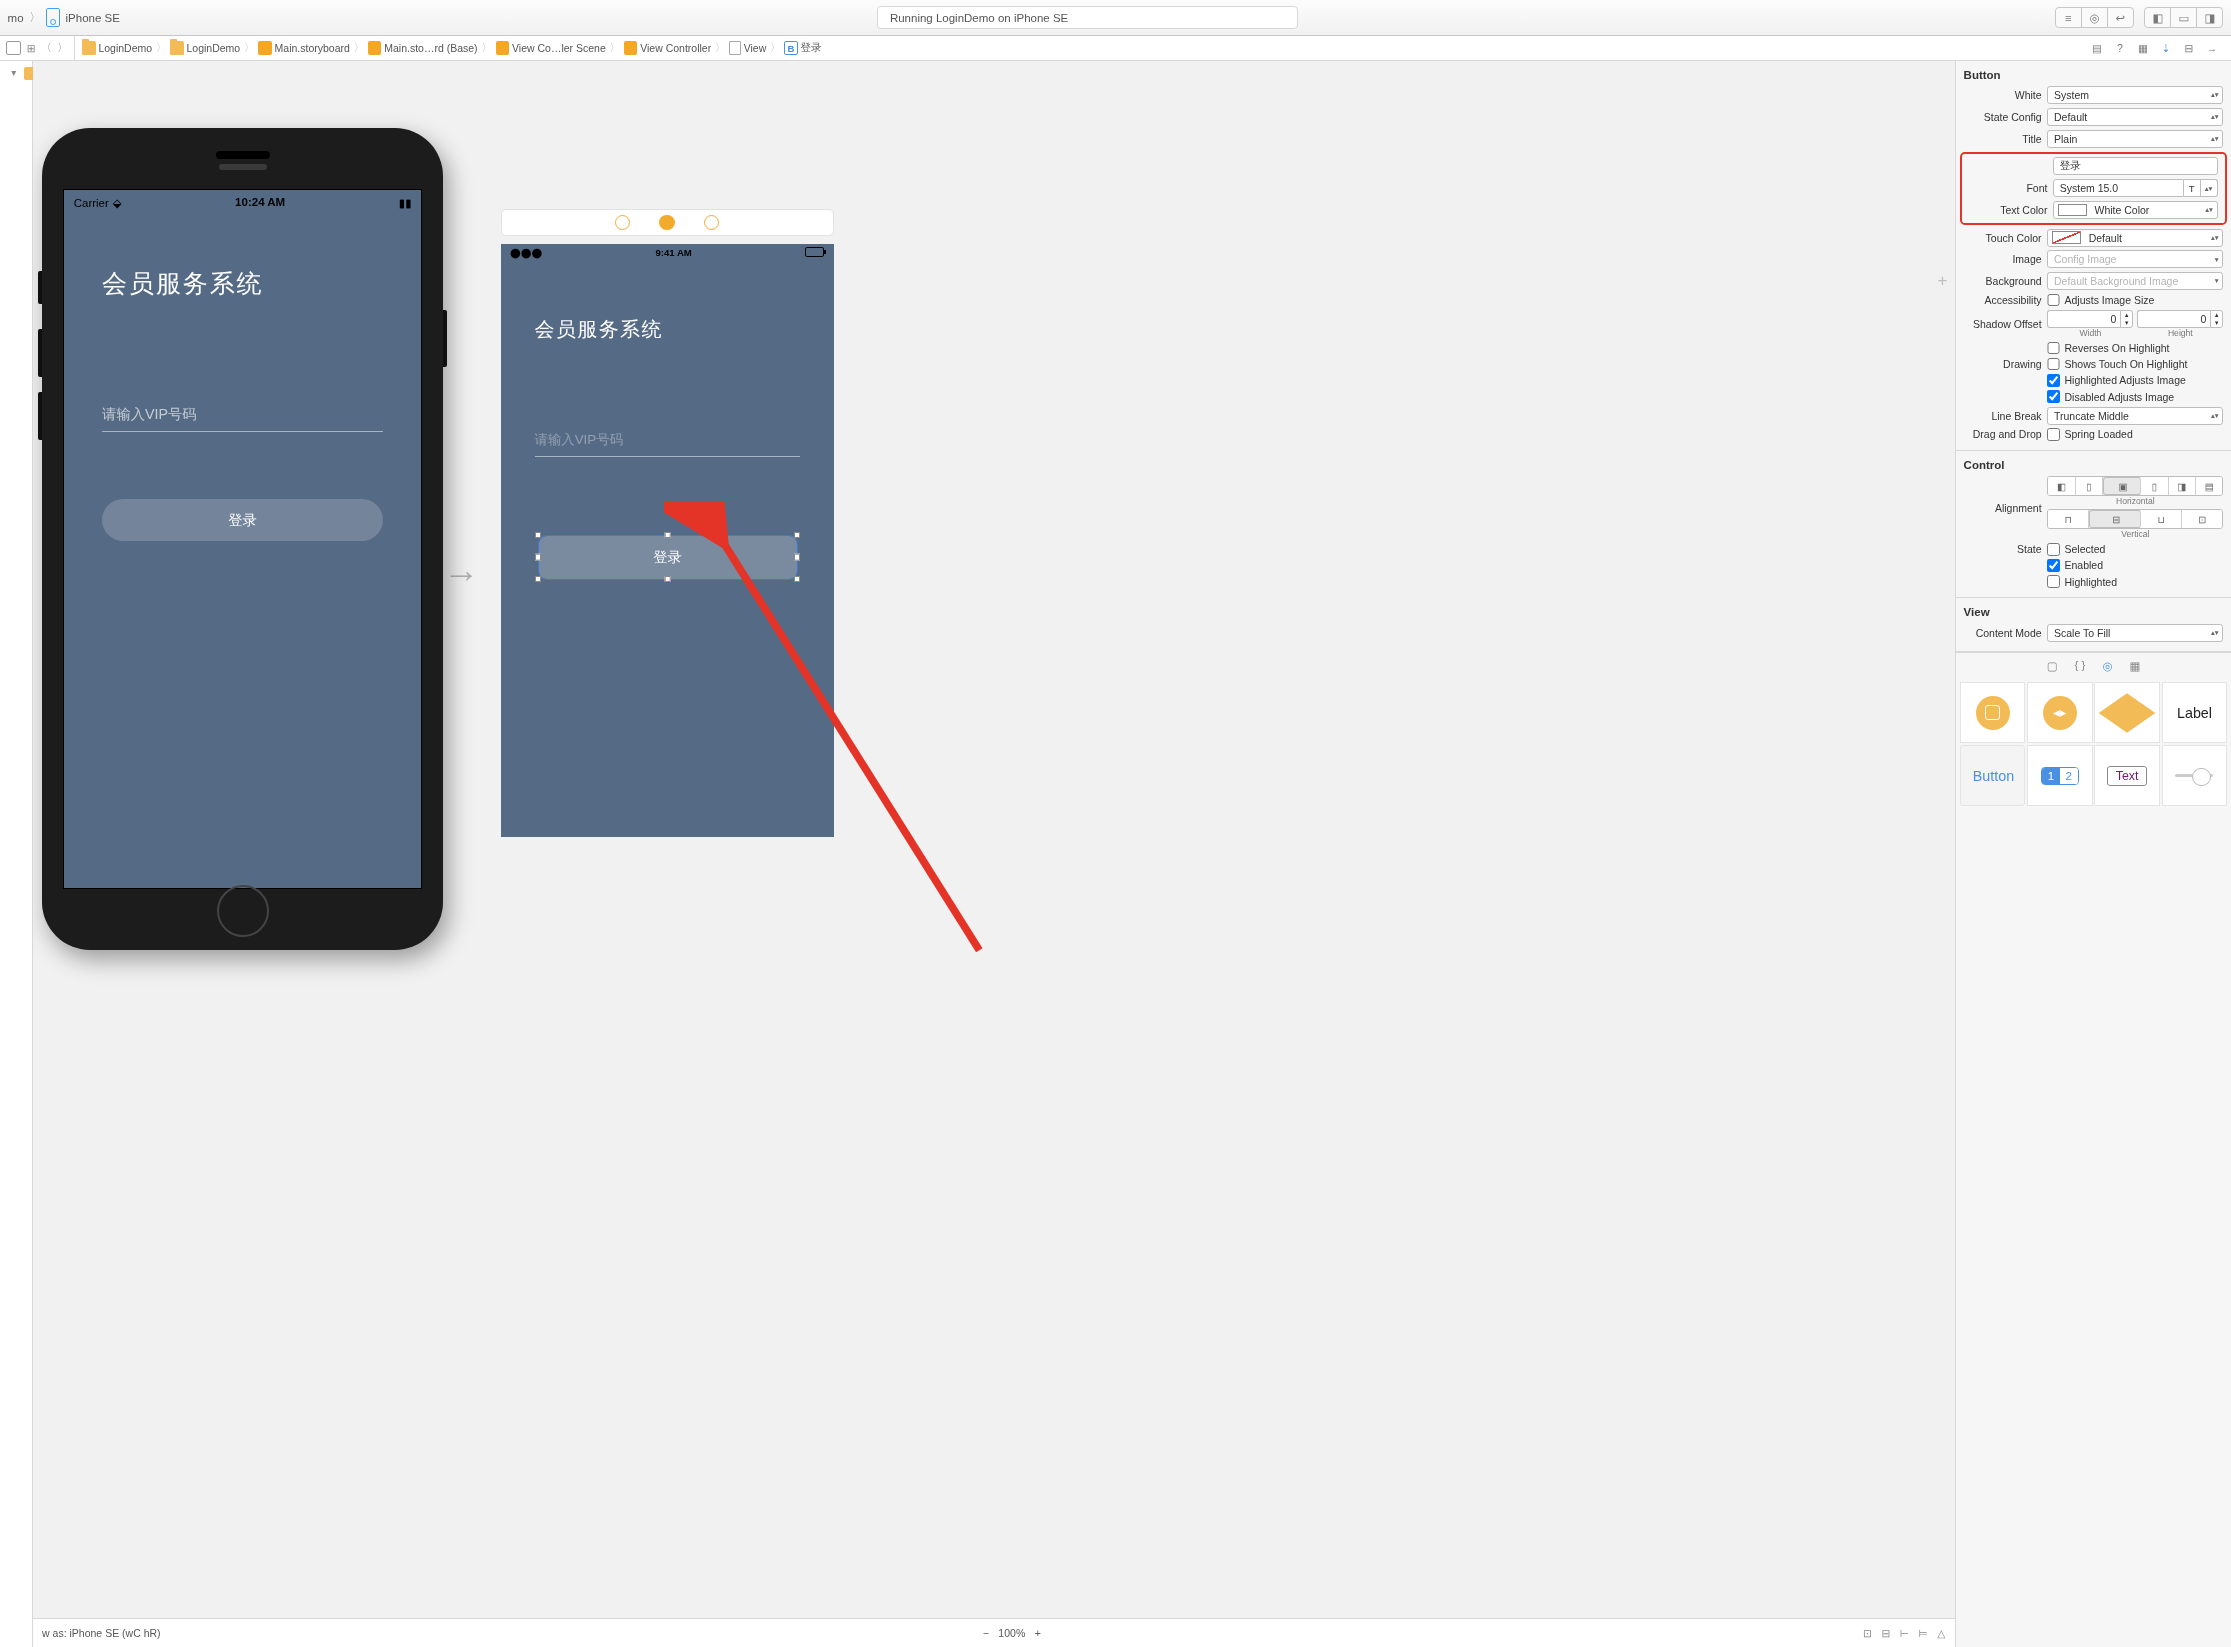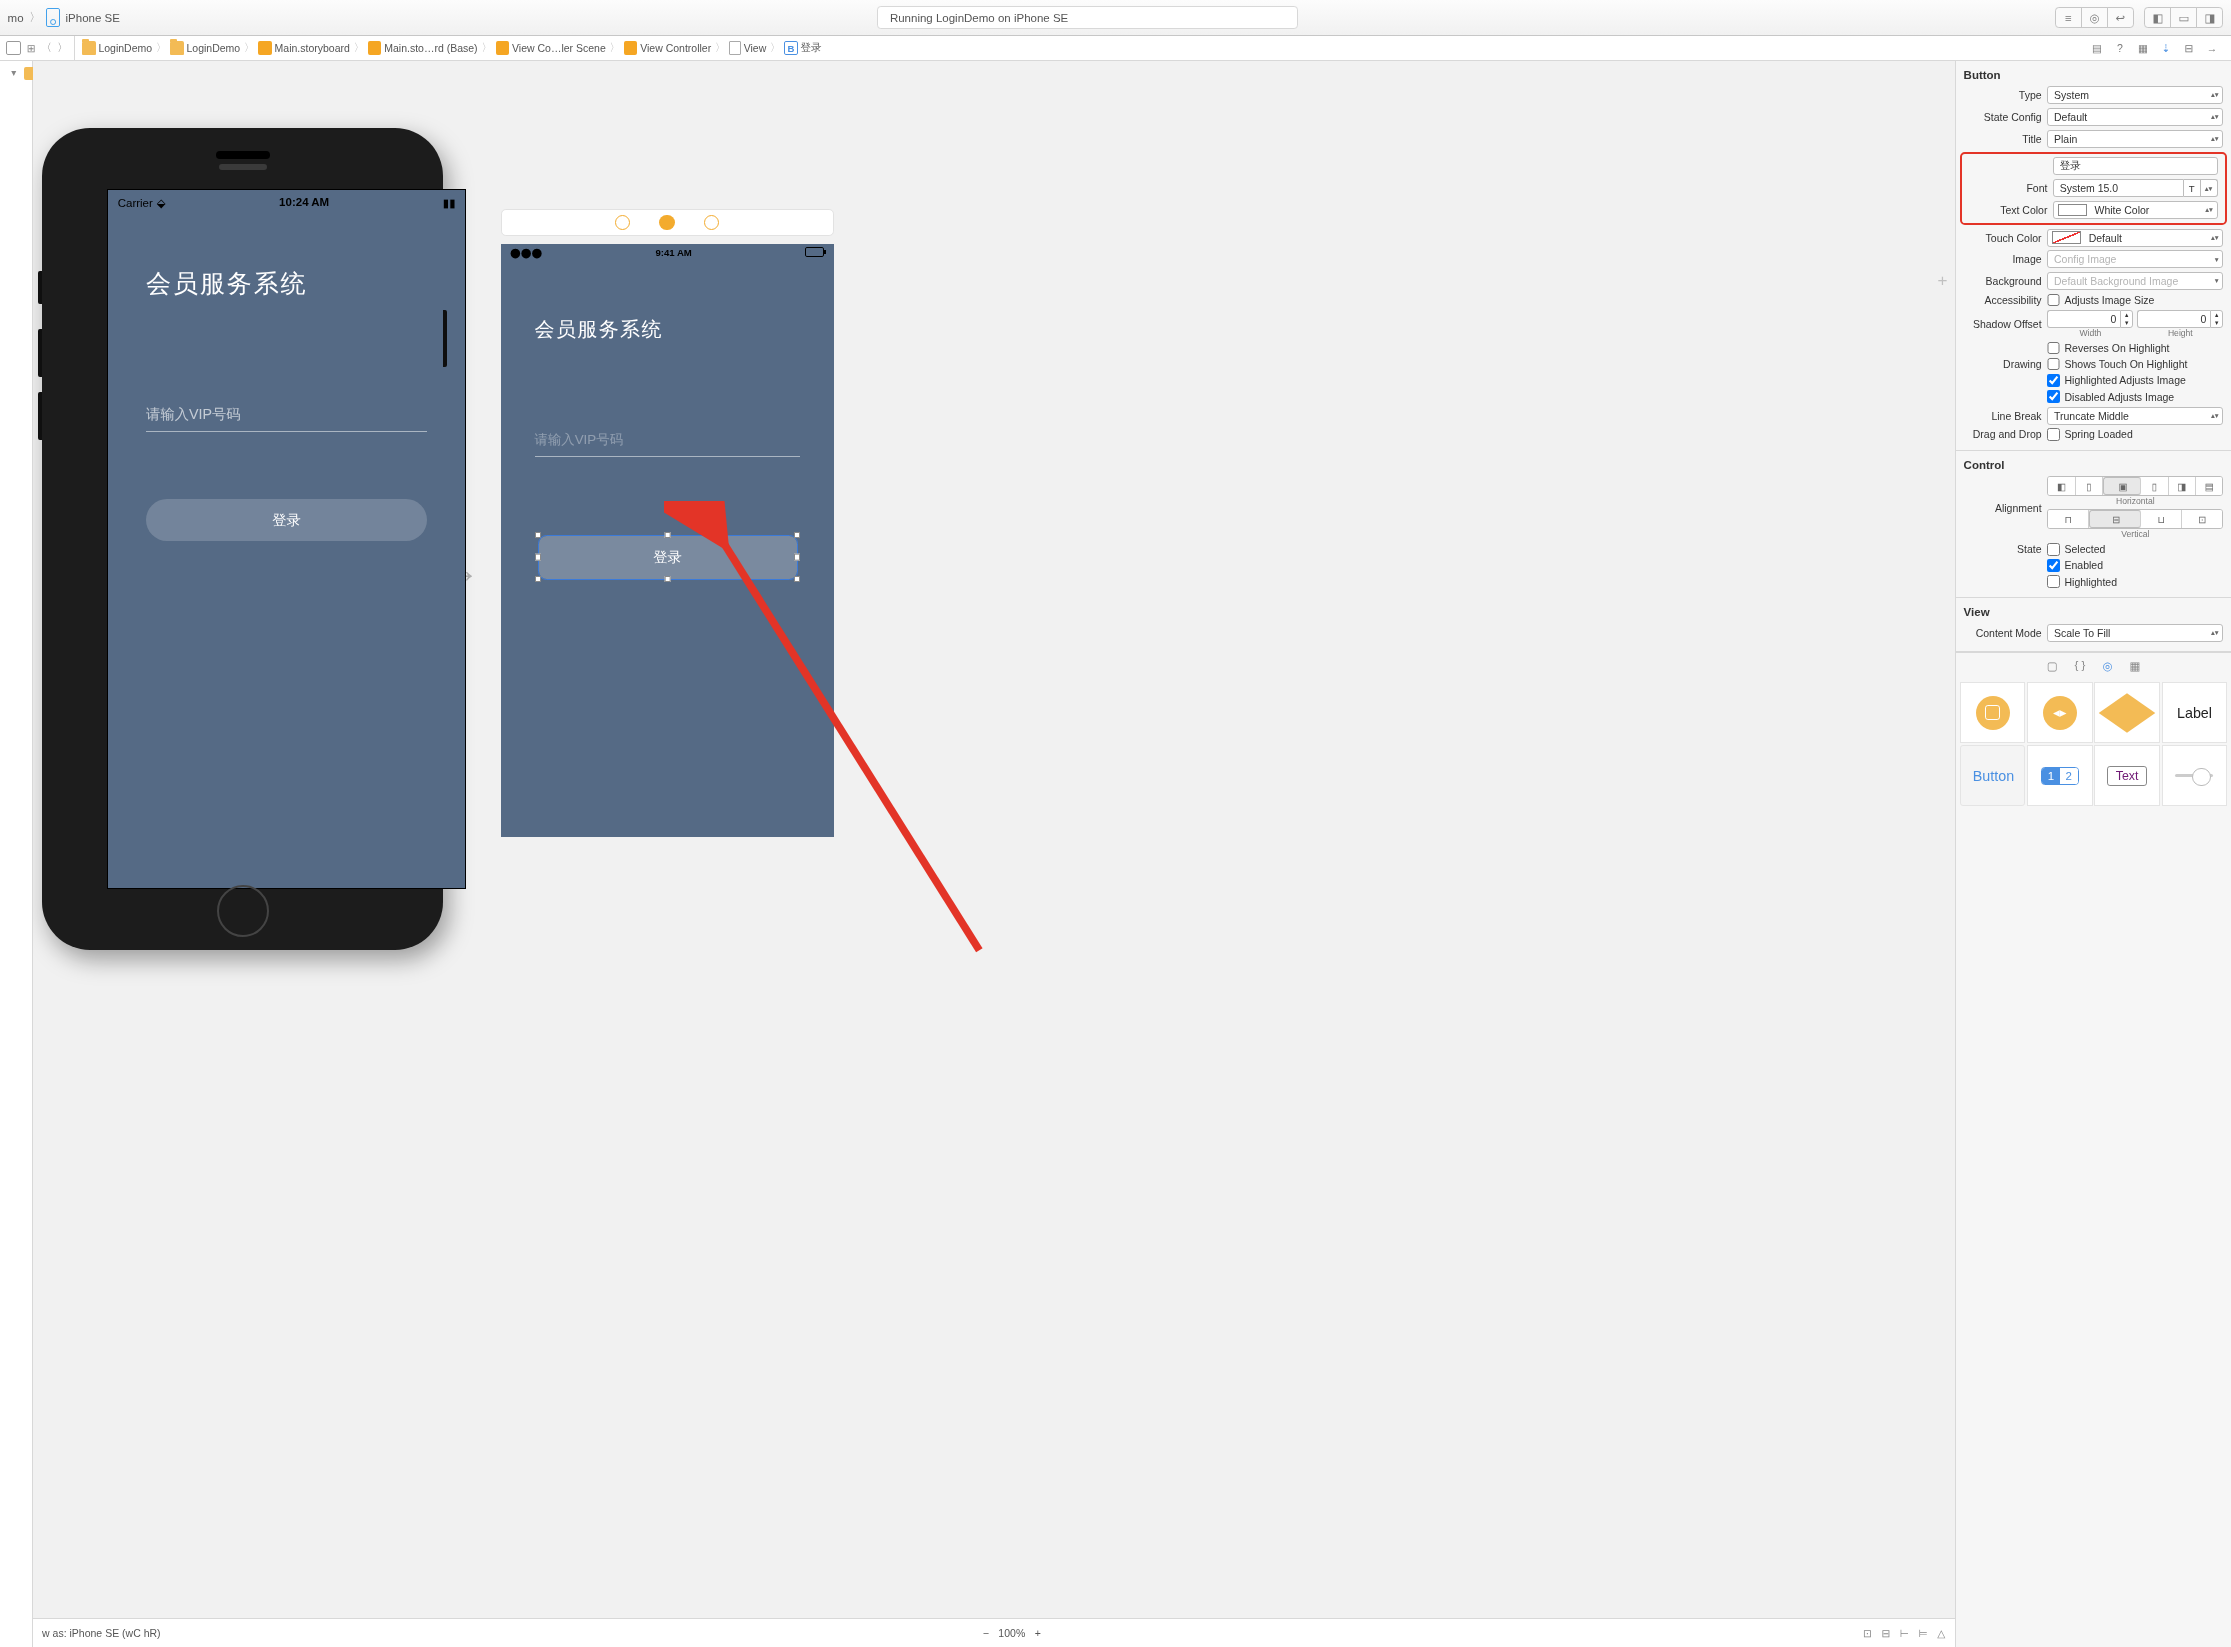--- a/index.html
+++ b/index.html
@@ -50,21 +50,21 @@
 
 .sim{ position:absolute; left:9.6px; top:67px; width:401px; height:822px; background:#1c1c1c; border-radius:48px; box-shadow: 5.7px 9.6px 23px rgba(0,0,0,.35); padding:61px 21px; z-index:5;}
 .sim .notch{ position:absolute; top:23px; left:50%; transform:translateX(-50%); width:54px; height:7.6px; background:#000; border-radius:3.8px;}
 .sim .speaker{position:absolute;top:36px;left:50%;transform:translateX(-50%);width:48px;height:5.7px;background:#3a3a3a;border-radius:2.9px;}
 .sim .homebtn{ position:absolute; bottom:13.4px; left:50%; transform:translateX(-50%); width:52px; height:52px; border:2.9px solid #444; border-radius:50%;}
 .sim .sidebtn{position:absolute;background:#0f0f0f;}
 .sim .sb1{left:-3.8px;top:143px;width:3.8px;height:32.5px;border-radius:1.9px 0 0 1.9px;}
 .sim .sb2{left:-3.8px;top:201px;width:3.8px;height:48px;border-radius:1.9px 0 0 1.9px;}
 .sim .sb3{left:-3.8px;top:264px;width:3.8px;height:48px;border-radius:1.9px 0 0 1.9px;}
 .sim .sb4{right:-3.8px;top:182px;width:3.8px;height:57px;border-radius:0 1.9px 1.9px 0;}
-.sim-screen{ width:100%; height:100%; background:#556a85; border:1.9px solid #000; color:#fff; padding:0;margin-left:44px; }
+.sim-screen{ width:100%; height:100%; background:#556a85; border:1.9px solid #000; color:#fff; padding:0; }
 .sim-status{ display:flex; justify-content:space-between; padding:5.7px 9.6px 0; font-size:11.5px; color:#000;}
 .sim-status .carrier{display:flex;align-items:center;gap:3.8px;}
 .sim-status .wifi{font-size:11.5px;}
 .app-title{ text-align:left; padding:57px 38px 0; font-size:25px; font-weight:400; color:#fff; letter-spacing:1.9px;}
 .app-input{ margin:105px 38px 0; border-bottom:1px solid rgba(255,255,255,.5); padding-bottom:7.6px; color:rgba(255,255,255,.65); font-size:14.3px;}
 .app-button{ margin:67px 38px 0; background:rgba(255,255,255,.18); border-radius:21px; text-align:center; padding:11.5px 0; font-size:14.3px; color:#fff;}
 
 
 .sb-device{ position:absolute; left:468px; top:148px; width:333px; }
 .sb-bar{ height:27px; background:#fff; border:1px solid #e2e2e2; border-radius:4.8px; display:flex; justify-content:center; align-items:center; gap:29px; margin-bottom:7.6px;}
@@ -326,21 +326,21 @@
         <span>⊨</span>
         <span>△</span>
       </div>
     </div>
   </div>
 
   <div class="inspector">
     <div class="insp-section">
       <h4>Button</h4>
       <div class="row">
-          <div class="lab">Type</div>
+          <div class="lab">White</div>
           <div class="ctrl">
             <div class="sel">
               <span>System</span>
               <span class="arr">▴▾</span>
             </div>
           </div>
         </div>
       <div class="row">
           <div class="lab">State Config</div>
           <div class="ctrl">

